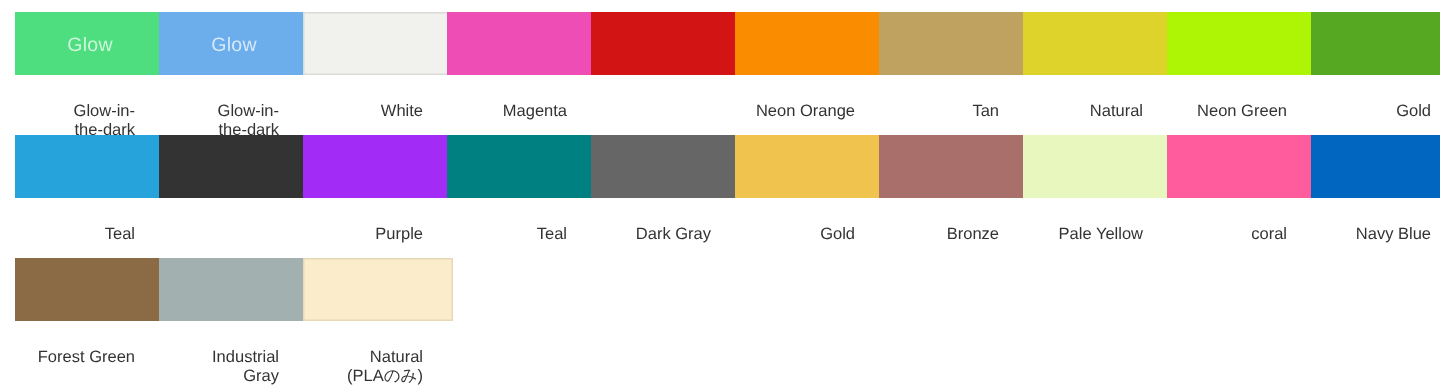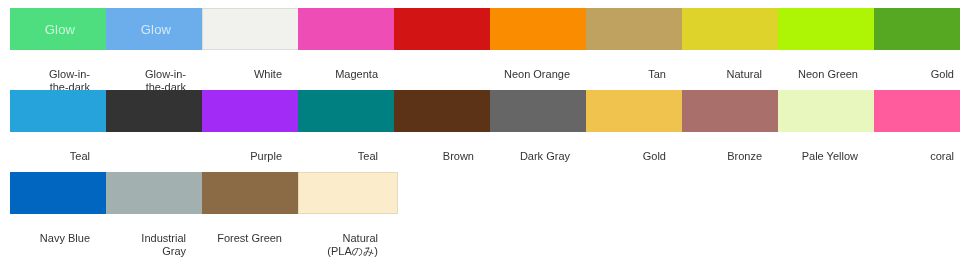--- a/index.html
+++ b/index.html
@@ -118,24 +118,20 @@
     </div>
     <div class="swatch-cell">
       <div class="swatch-chip" style="background: rgb(162, 43, 245);"></div>
       <div class="swatch-label">Purple</div>
     </div>
     <div class="swatch-cell">
       <div class="swatch-chip" style="background: rgb(0, 128, 128);"></div>
       <div class="swatch-label">Teal</div>
     </div>
     <div class="swatch-cell">
-      <div class="swatch-chip" style="background: rgb(92, 51, 23);"></div>
-      <div class="swatch-label">Brown</div>
-    </div>
-    <div class="swatch-cell">
       <div class="swatch-chip" style="background: rgb(102, 102, 102);"></div>
       <div class="swatch-label">Dark Gray</div>
     </div>
     <div class="swatch-cell">
       <div class="swatch-chip" style="background: rgb(240, 194, 78);"></div>
       <div class="swatch-label">Gold</div>
     </div>
     <div class="swatch-cell">
       <div class="swatch-chip" style="background: rgb(169, 112, 107);"></div>
       <div class="swatch-label">Bronze</div>
@@ -146,26 +142,26 @@
     </div>
     <div class="swatch-cell">
       <div class="swatch-chip" style="background: rgb(255, 92, 157);"></div>
       <div class="swatch-label">coral</div>
     </div>
     <div class="swatch-cell">
       <div class="swatch-chip" style="background: rgb(0, 102, 191);"></div>
       <div class="swatch-label">Navy Blue</div>
     </div>
     <div class="swatch-cell">
+      <div class="swatch-chip" style="background: rgb(138, 107, 69);"></div>
+      <div class="swatch-label">Forest Green</div>
+    </div>
+    <div class="swatch-cell">
       <div class="swatch-chip" style="background: rgb(163, 176, 176);"></div>
       <div class="swatch-label">Industrial
 Gray</div>
-    </div>
-    <div class="swatch-cell">
-      <div class="swatch-chip" style="background: rgb(138, 107, 69);"></div>
-      <div class="swatch-label">Forest Green</div>
     </div>
     <div class="swatch-cell">
       <div class="swatch-chip bordered-warm" style="background: rgb(251, 236, 203);"></div>
       <div class="swatch-label">Natural
 (PLAのみ)</div>
     </div>
   </div>
 
 </body></html>

